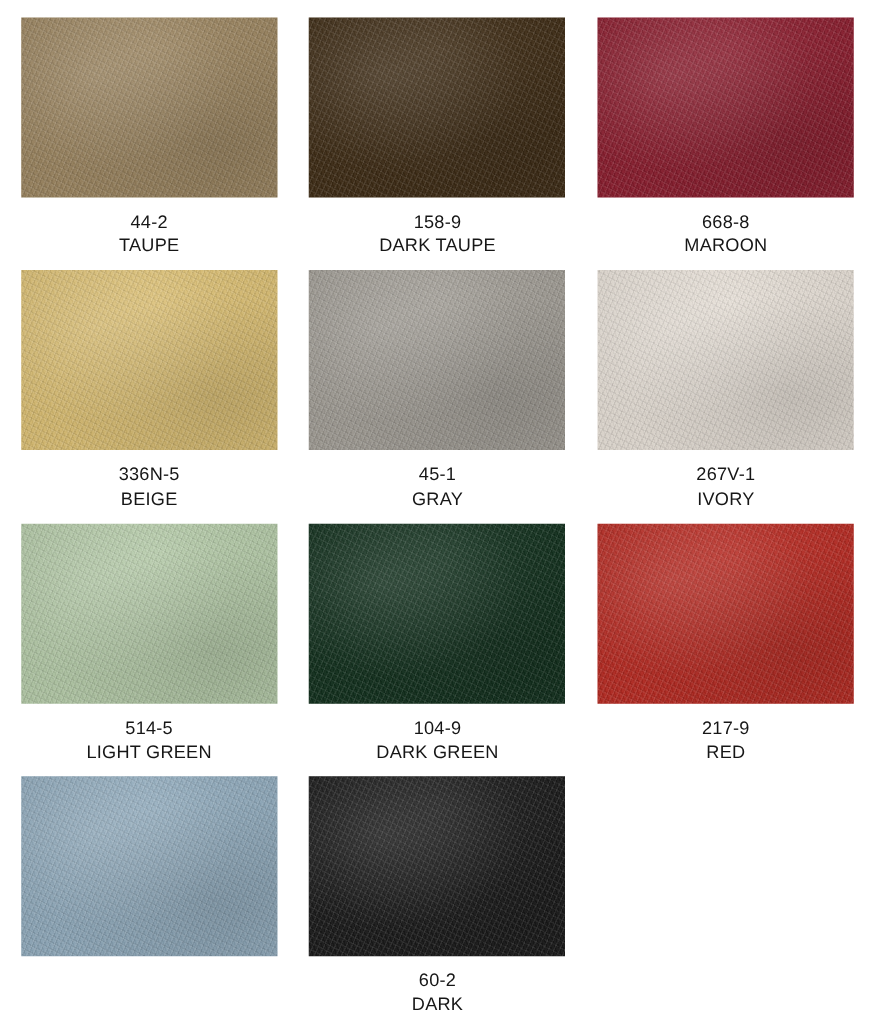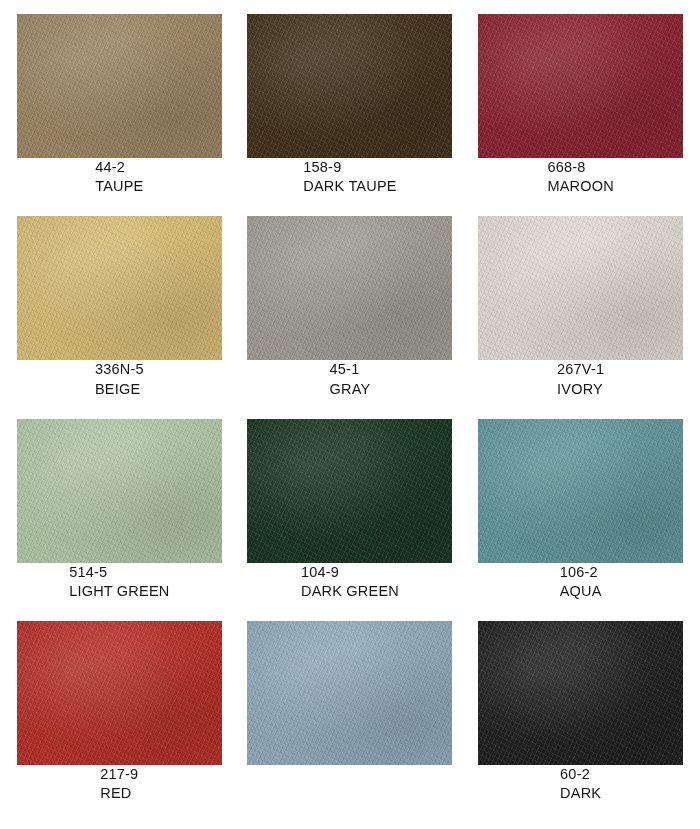--- a/index.html
+++ b/index.html
@@ -59,20 +59,22 @@
     content: "";
     position: absolute;
     inset: 0;
     background-image:
       radial-gradient(ellipse at 28% 32%, rgba(255,255,255,0.10), rgba(255,255,255,0) 55%),
       radial-gradient(ellipse at 75% 70%, rgba(0,0,0,0.10), rgba(0,0,0,0) 58%),
       radial-gradient(ellipse at 52% 18%, rgba(255,255,255,0.05), rgba(0,0,0,0.05) 70%);
     pointer-events: none;
   }
   .swatch-caption {
+    margin-top: 11px;
+    text-align: center;
     line-height: 1.33;
   }
   .swatch-code,
   .swatch-name {
     display: block;
     font-size: 14.5px;
     letter-spacing: 0.2px;
     color: #161616;
     white-space: nowrap;
   }
@@ -155,29 +157,20 @@
   <div class="swatch-cell">
     <div class="swatch-chip-wrap">
       <div class="swatch-chip" style="background-color: rgb(18, 48, 29);"></div>
     </div>
     <div class="swatch-caption">
       <span class="swatch-code">104-9</span>
       <span class="swatch-name">DARK GREEN</span>
     </div>
   </div>
 
-  <div class="swatch-cell">
-    <div class="swatch-chip-wrap">
-      <div class="swatch-chip" style="background-color: rgb(94, 149, 155);"></div>
-    </div>
-    <div class="swatch-caption">
-      <span class="swatch-code">106-2</span>
-      <span class="swatch-name">AQUA</span>
-    </div>
-  </div>
 
   <div class="swatch-cell">
     <div class="swatch-chip-wrap">
       <div class="swatch-chip" style="background-color: rgb(182, 42, 34);"></div>
     </div>
     <div class="swatch-caption">
       <span class="swatch-code">217-9</span>
       <span class="swatch-name">RED</span>
     </div>
   </div>

